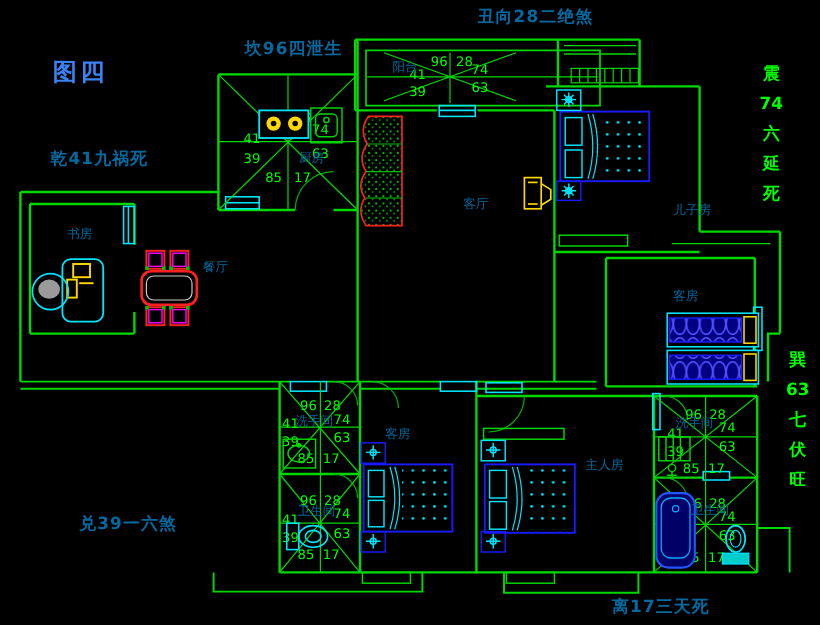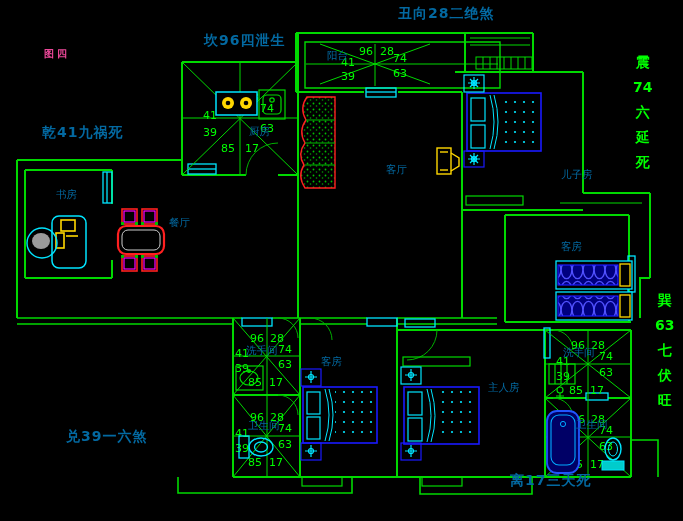--- a/index.html
+++ b/index.html
@@ -2,21 +2,21 @@
 <html><head>
 <meta charset="utf-8">
 <style>
   html,body{margin:0;padding:0;background:#000;}
   #canvas{position:relative;width:683px;height:521px;background:#000;overflow:hidden;
           font-family:"DejaVu Sans",sans-serif;}
   #plan{position:absolute;left:0;top:0;}
   .lbl{position:absolute;color:#0369a1;white-space:nowrap;}
   .ann{font-size:14px;font-weight:bold;letter-spacing:1px;}
   .room{font-size:10.5px;}
-  .fig{color:#ec4899;font-size:10px;font-weight:bold;letter-spacing:3px;}
+  .fig{color:#3b82f6;font-size:20px;font-weight:bold;letter-spacing:3px;}
   .vcol{position:absolute;display:flex;flex-direction:column;align-items:center;
         color:#00ff00;font-size:14px;font-weight:bold;}
   .vcol div{line-height:25px;height:25px;}
 </style>
 </head>
 <body>
 
 <div id="canvas">
 
 <svg id="plan" width="683" height="521" viewBox="0 0 683 521">
@@ -332,21 +332,21 @@
     <rect x="602" y="461" width="22" height="9" fill="#00cccc" stroke="#00e5ff" stroke-width="1"></rect>
   </g>
 </svg>
 
 <div class="lbl fig" style="left:44px;top:47px;">图四</div>
 
 <div class="lbl ann" style="left:204px;top:32px;">坎96四泄生</div>
 <div class="lbl ann" style="left:398px;top:5px;">丑向28二绝煞</div>
 <div class="lbl ann" style="left:42px;top:124px;">乾41九祸死</div>
 <div class="lbl ann" style="left:66px;top:428px;">兑39一六煞</div>
-<div class="lbl ann" style="left:510px;top:472px;text-align:center;">离17三天死</div>
+<div class="lbl ann" style="left:510px;top:497px;text-align:center;">离17三天死</div>
 
 <div class="vcol" style="left:633px;top:50px;">
   <div>震</div>
   <div>74</div>
   <div>六</div>
   <div>延</div>
   <div>死</div>
 </div>
 <div class="vcol" style="left:655px;top:288px;">
   <div>巽</div>

